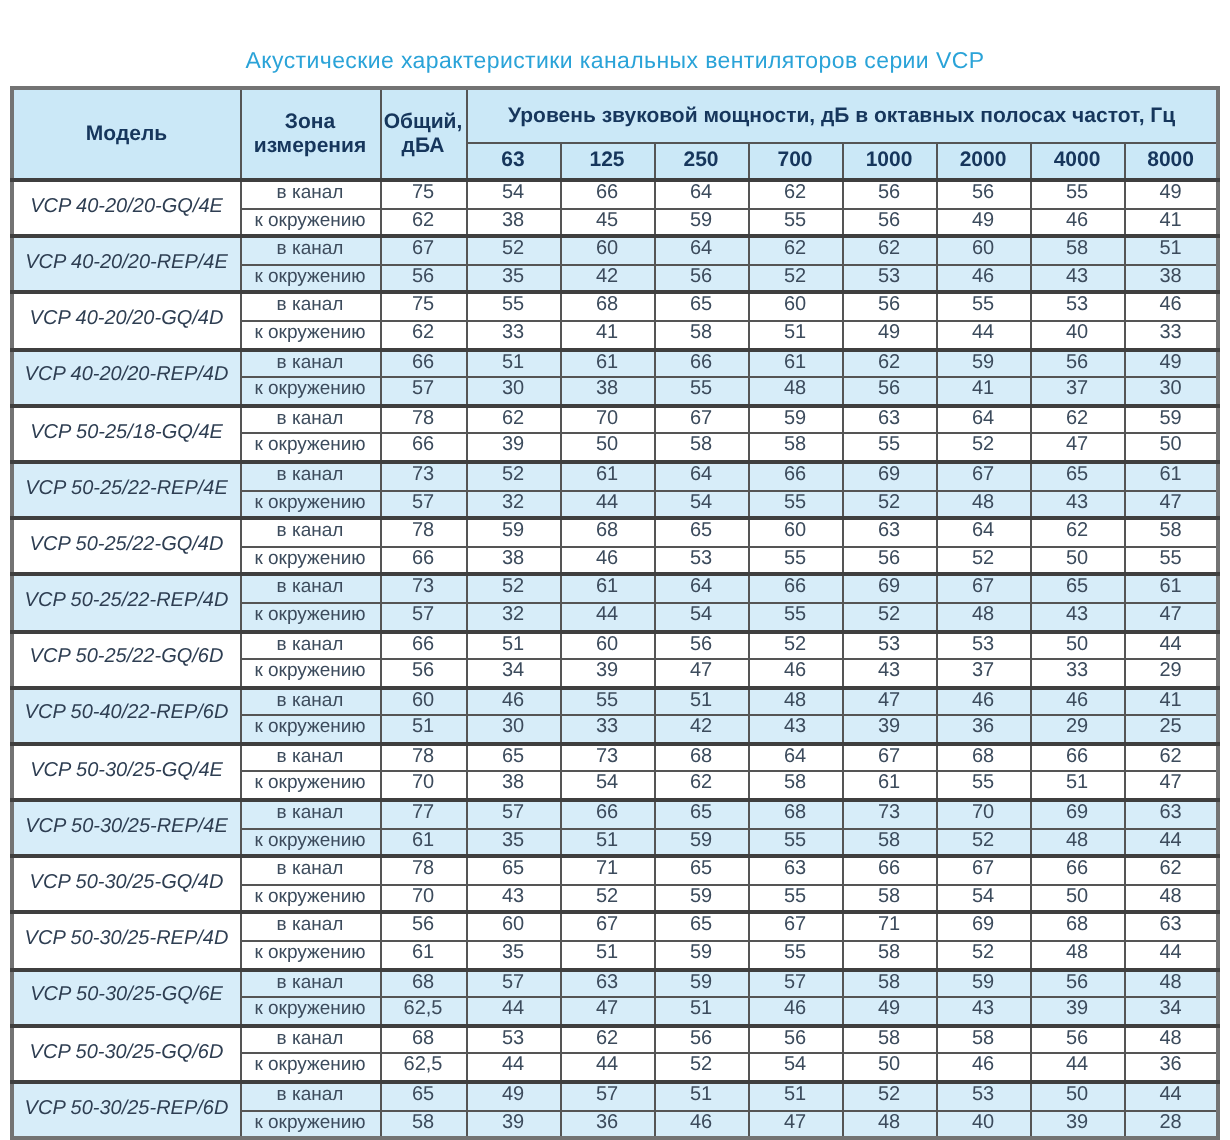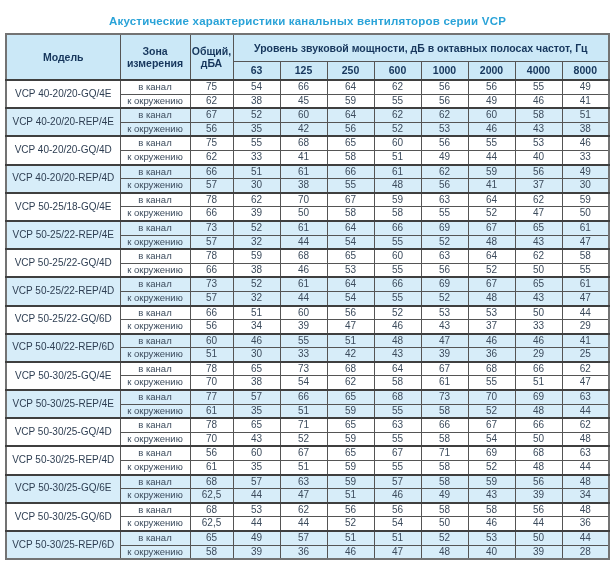--- a/index.html
+++ b/index.html
@@ -2,22 +2,22 @@
 <html><head>
 <meta charset="utf-8">
 <style>
   html,body{margin:0;padding:0;}
   body{
     width:615px;height:570px;background:#ffffff;
     font-family:"Liberation Sans",sans-serif;
     -webkit-font-smoothing:antialiased;
   }
   .title{
-    text-align:center;color:#2aa3d8;font-weight:bold;
-    font-size:11.5px;padding:15px 0 6px 0;letter-spacing:.2px;
+    text-align:center;color:#2aa3d8;font-weight:normal;
+    font-size:11.5px;padding:25px 0 6px 0;letter-spacing:.2px;
   }
   table{
     border-collapse:collapse;table-layout:fixed;
     width:605px;margin-left:5px;
     border:2px solid #737373;
   }
   th,td{
     border:1px solid #555555;
     text-align:center;vertical-align:middle;
     padding:0;overflow:hidden;white-space:nowrap;
@@ -25,21 +25,21 @@
   thead th{
     background:#cbe8f7;color:#16365c;font-weight:bold;
     font-size:10.5px;white-space:normal;line-height:1.15;
   }
   thead tr.h1 th{height:26px;}
   thead tr.h2 th{height:17px;}
   tbody td{
     height:12.6px;line-height:12.6px;
     font-size:10px;color:#3c4b5c;
   }
-  tbody td.model{font-size:10px;color:#2e3e52;}
+  tbody td.model{font-size:10px;color:#2e3e52;font-style:italic;}
   tbody td.zone{font-size:9.5px;text-align:center;}
   tbody tr.hl td{background:#d7edf9;}
   tbody tr.bs td{border-top:2px solid #3f3f3f;}
 </style>
 </head>
 <body>
 
 <div class="title">Акустические характеристики канальных вентиляторов  серии VCP</div>
 
 <table>
@@ -53,21 +53,21 @@
     <tr class="h1">
       <th rowspan="2">Модель</th>
       <th rowspan="2">Зона измерения</th>
       <th rowspan="2">Общий, дБА</th>
       <th colspan="8">Уровень звуковой мощности, дБ в октавных полосах частот, Гц</th>
     </tr>
     <tr class="h2">
         <th>63</th>
         <th>125</th>
         <th>250</th>
-        <th>600</th>
+        <th>700</th>
         <th>1000</th>
         <th>2000</th>
         <th>4000</th>
         <th>8000</th>
       </tr>
   </thead>
   <tbody>
       <tr class="bs">
         <td rowspan="2" class="model">VCP 40-20/20-GQ/4E</td>
         <td class="zone">в канал</td>

